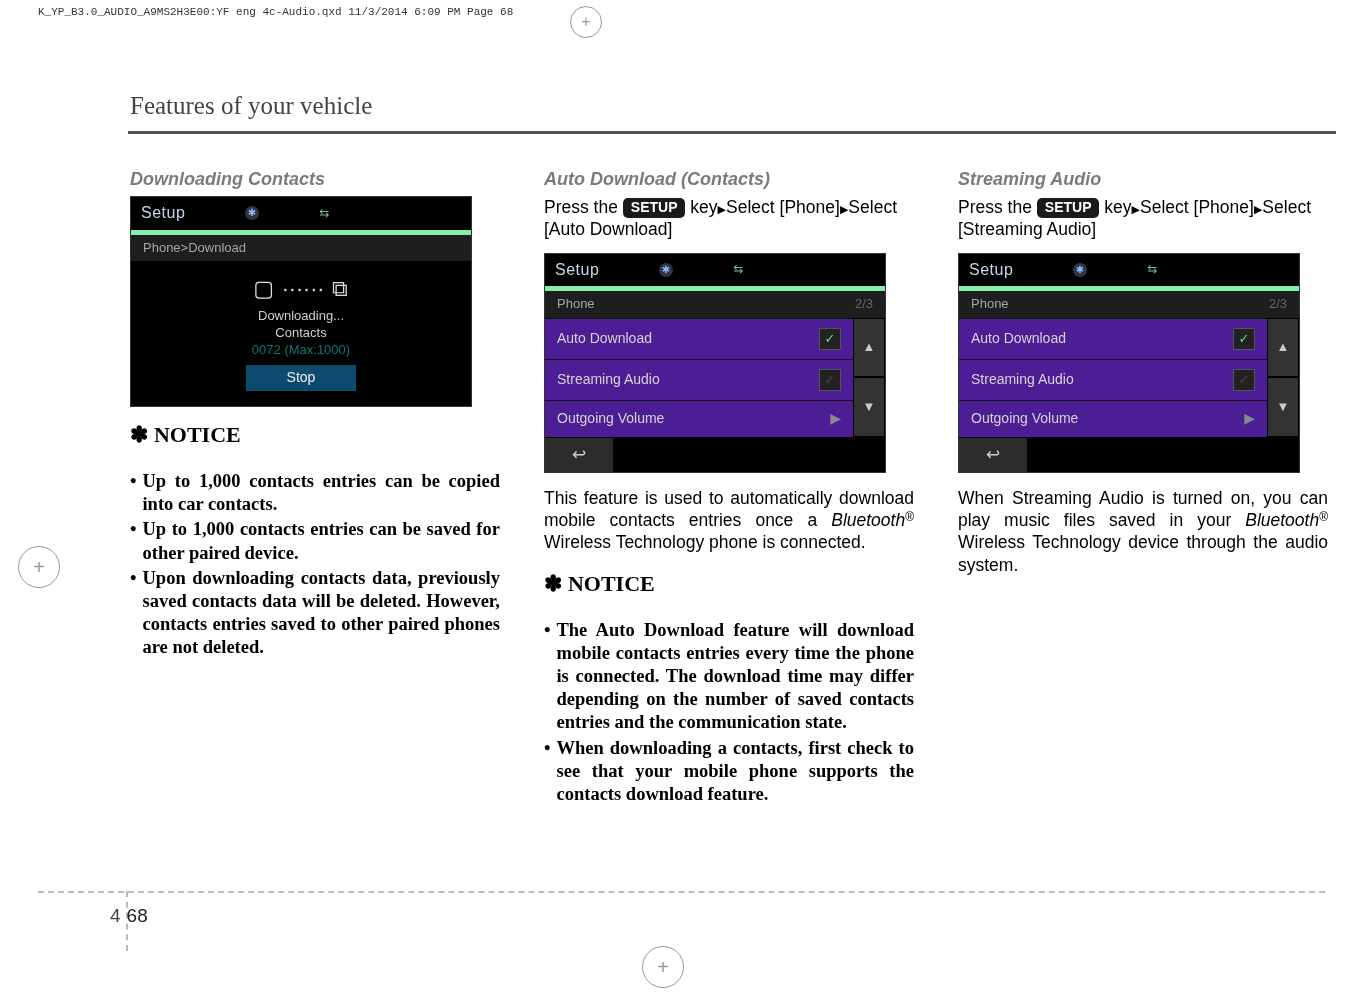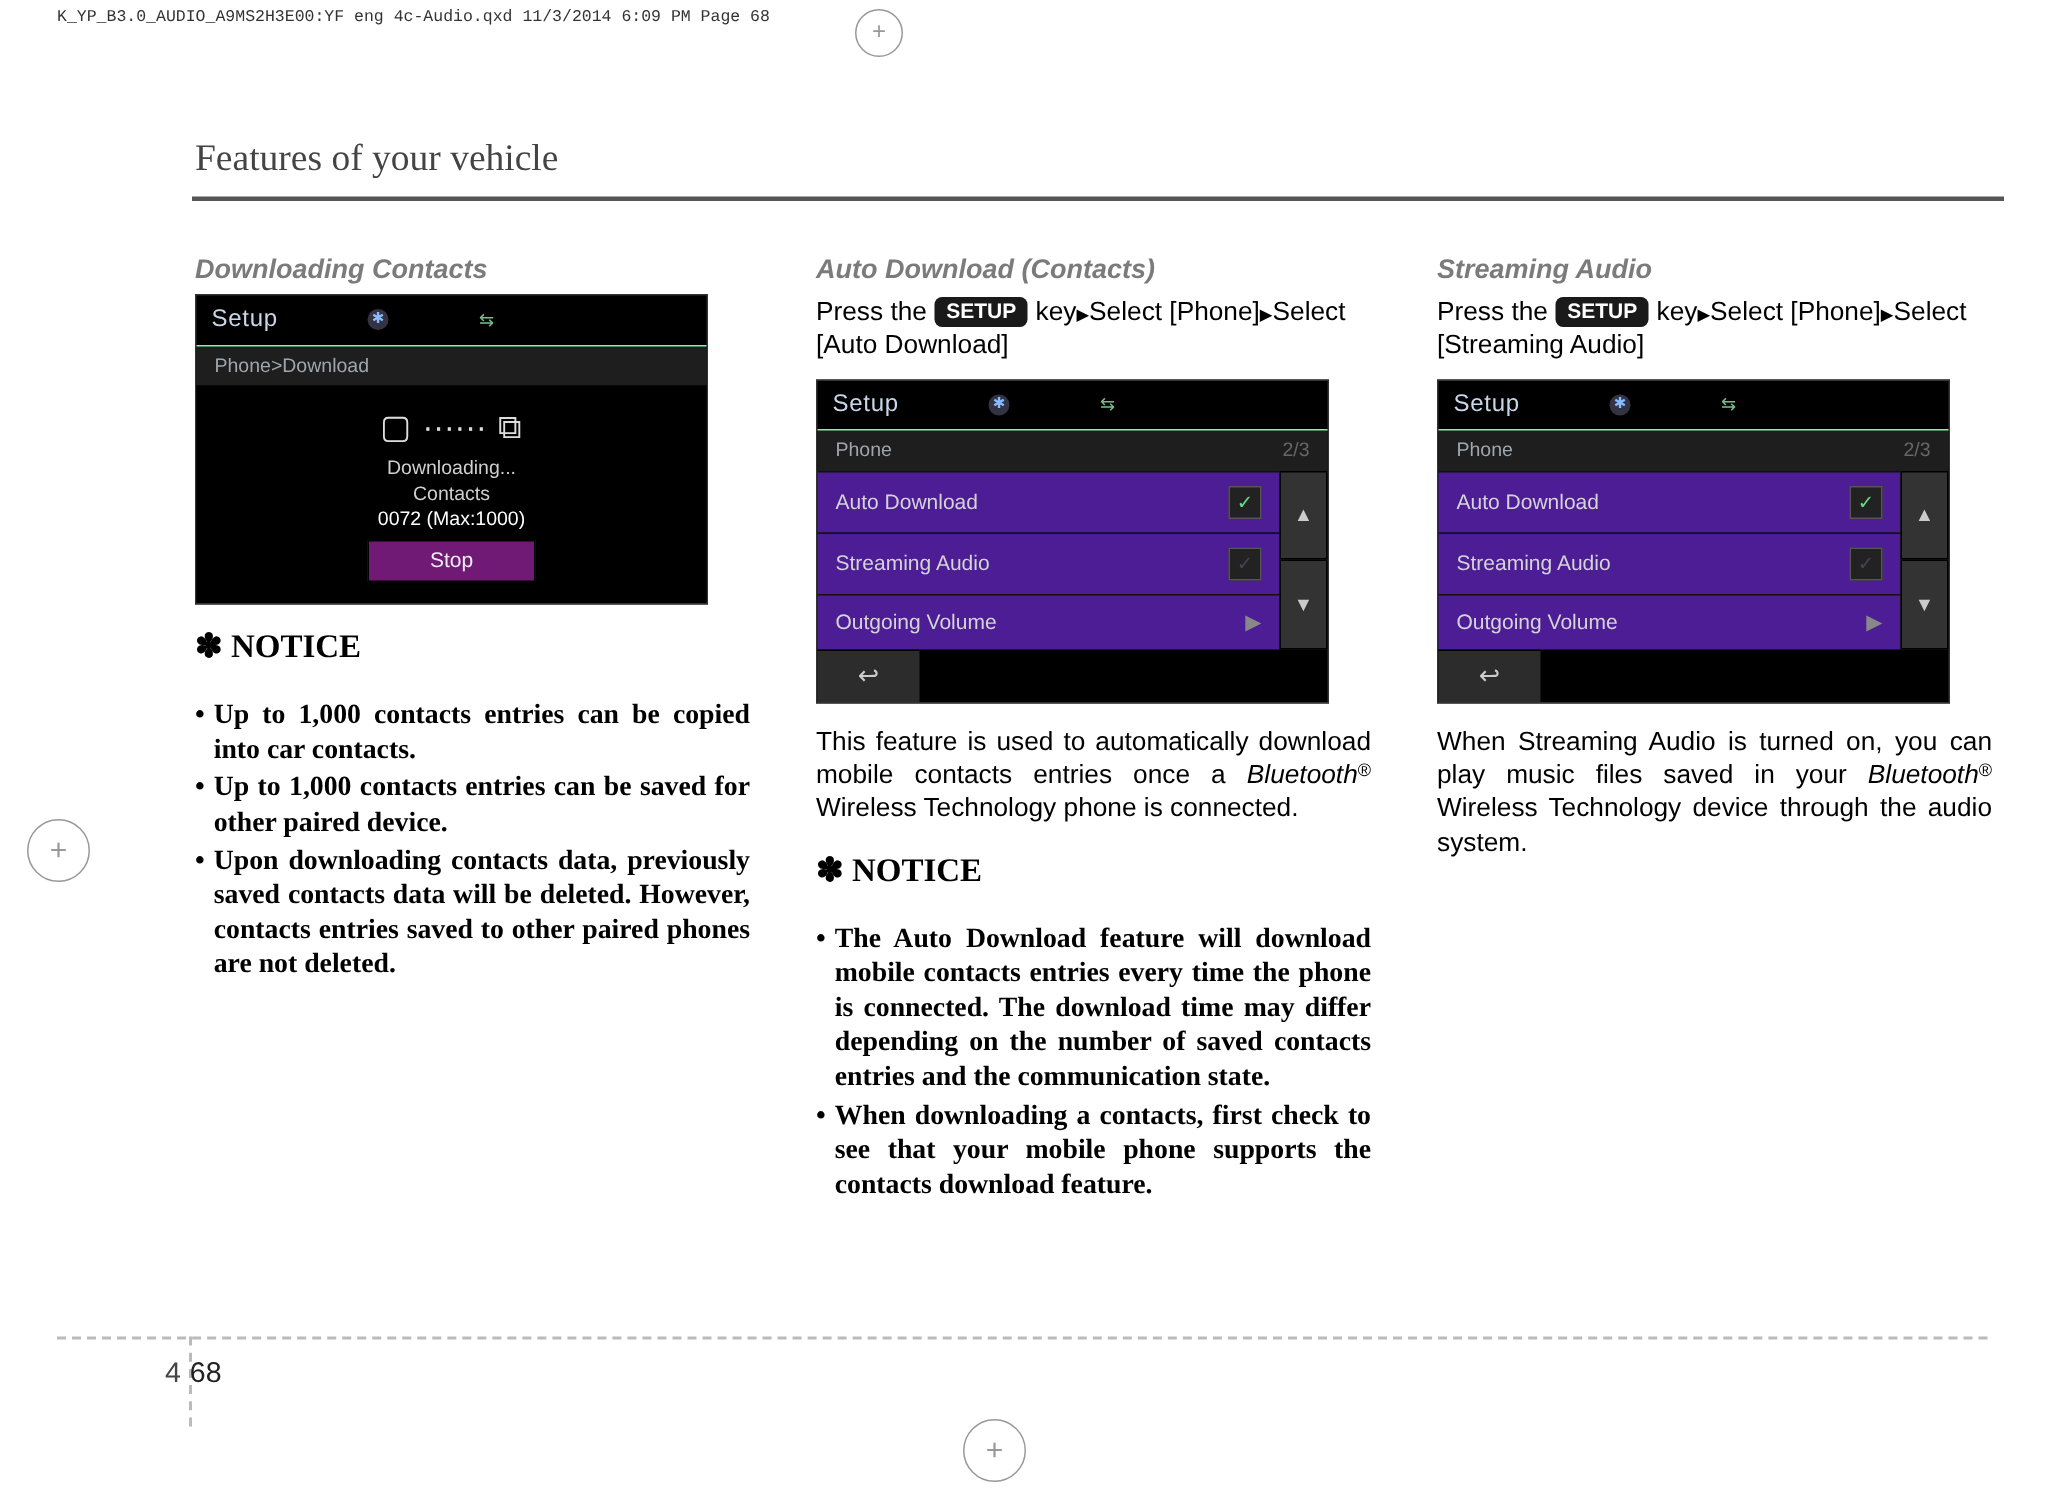--- a/index.html
+++ b/index.html
@@ -143,21 +143,21 @@
     display:flex;
     align-items:center;
     gap:60px;
     font-family: "Segoe UI", Arial, sans-serif;
     letter-spacing:0.5px;
   }
   .dev-row {
     background:#333;
     color:#cfcfcf;
     padding:6px 12px;
-    border-top:1px solid #86efac;
+    border-top:5px solid #86efac;
     font-size:14px;
     display:flex;
     align-items:center;
     justify-content:space-between;
   }
   .dev-row.small { font-size:13px; color:#9fa6ad; padding:5px 12px; background:#1e1e1e;}
   .dev-list { display:flex; }
   .dev-list-left { flex:1; }
   .dev-list-right { width:32px; display:flex; flex-direction:column; }
   .dev-item {
@@ -193,21 +193,21 @@
   .dl-body {
     background:#000;
     color:#cfcfcf;
     text-align:center;
     padding:14px 0 4px;
     font-size:13px;
   }
   .dl-icons { font-size:22px; color:#ddd; letter-spacing:1px; margin-bottom:5px;}
   .stopbtn {
     width:110px;margin:6px auto 10px;
-    background:#701a75;color:#eee;
+    background:#0c4a6e;color:#eee;
     padding:4px 0;
     font-size:14px;
     border:1px solid #000;
   }
   .para { margin-bottom:16px; text-align:justify;}
   .notice-hd { font-weight:bold; font-family:"Times New Roman",serif; font-size:22px; margin-bottom:21px;}
   .notice-hd .ast { font-family: Arial; }
   .notice-list { font-family:"Times New Roman",serif; font-weight:bold; font-size:18.5px; line-height:1.25; }
   .notice-list div { display:flex; gap:6px; text-align:justify; margin-bottom:2px;}
   .notice-list .b { flex-shrink:0;}
@@ -234,21 +234,21 @@
       <div class="dev-hdr">
         <span>Setup</span>
         <span class="bt-ico">✱</span>
         <span class="sig-ico">⇆</span>
       </div>
       <div class="dev-row small">Phone&gt;Download</div>
       <div class="dl-body">
         <div class="dl-icons">▢ ∙∙∙∙∙∙ ⧉</div>
         <div>Downloading...</div>
         <div>Contacts</div>
-        <div style="color:#6a7;"><span style="color:#ffffff">0072 (Max:1000)</span></div>
+        <div style="color:#6a7;"><span style="color:#0f766e">0072 (Max:1000)</span></div>
         <div class="stopbtn">Stop</div>
       </div>
     </div>
     <div class="notice-hd"><span class="ast">✽</span> <span>NOTICE</span></div>
     <div class="notice-list">
       <div>
           <span class="b">•</span>
           <span>Up to 1,000 contacts entries can be copied into car contacts.</span>
         </div>
       <div>

